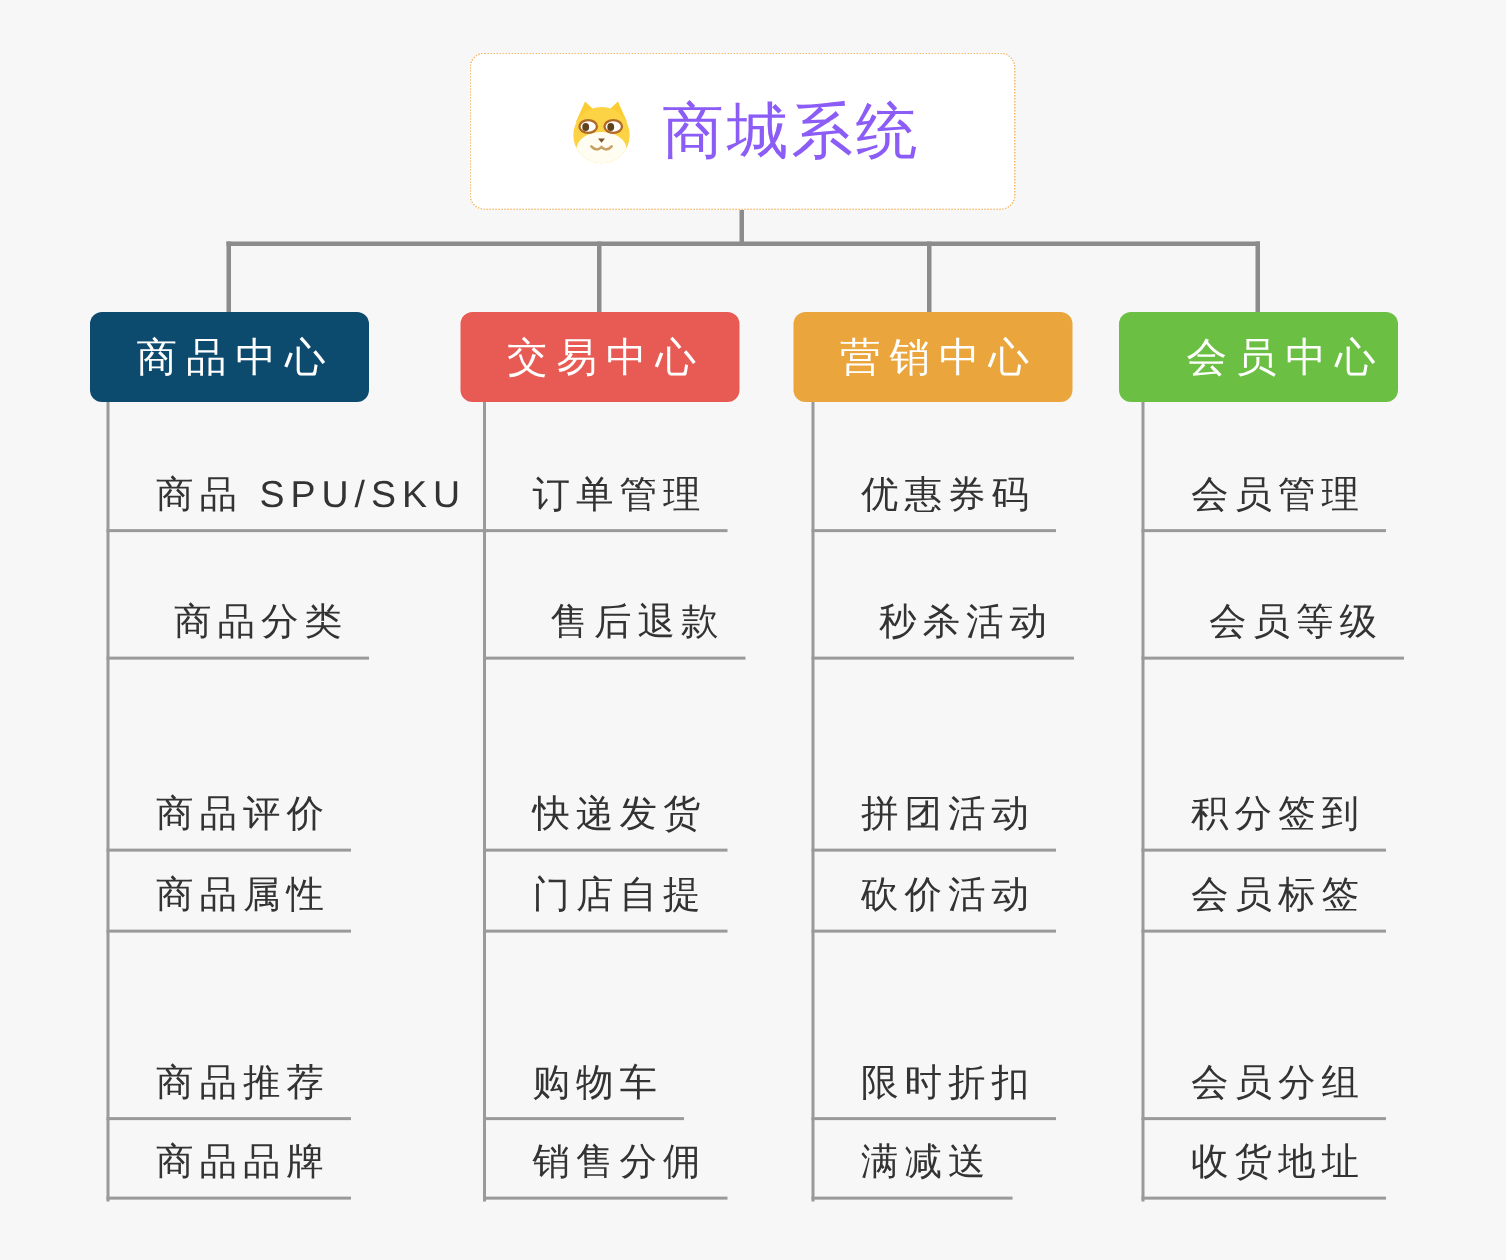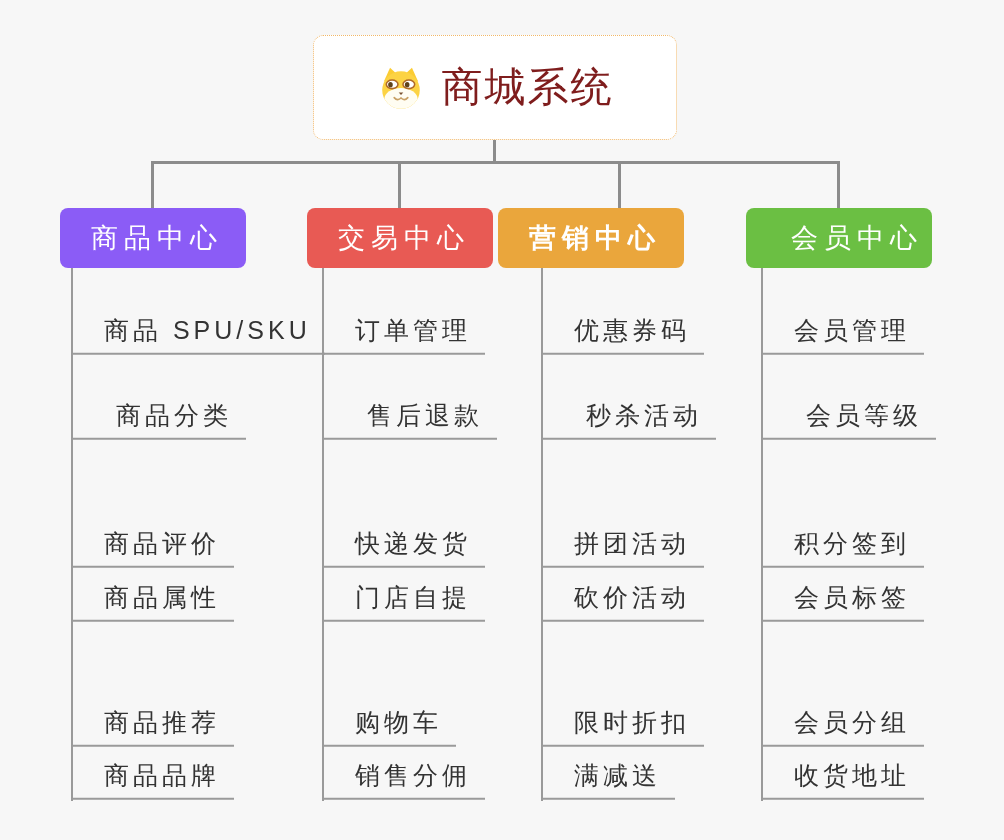--- a/index.html
+++ b/index.html
@@ -14,21 +14,21 @@
   .root-node{
     position:absolute;left:313px;top:35px;width:364px;height:105px;
     box-sizing:border-box;
     background:#ffffff;
     border:1px dotted #f2b869;
     border-radius:10px;
     display:flex;align-items:center;justify-content:center;gap:17px;
     cursor:default;
   }
   .root-title{
-    font-size:41px;color:#7f1d1d;letter-spacing:2px;line-height:1;
+    font-size:41px;color:#8b5cf6;letter-spacing:2px;line-height:1;
   }
   .dog-icon{width:48px;height:44px;flex:0 0 auto;}
   
   .conn{position:absolute;background:#8c8c8c;}
   #conn-root-v{left:493px;top:140px;width:3px;height:24px;}
   #conn-bus{left:151px;top:161px;width:689px;height:3px;}
   .conn-drop{top:161px;width:3px;height:47px;}
   #conn-drop-1{left:151px;}
   #conn-drop-2{left:398px;}
   #conn-drop-3{left:618px;}
@@ -38,21 +38,21 @@
     position:absolute;top:208px;width:186px;height:60px;
     box-sizing:border-box;
     border-radius:8px;
     color:#ffffff;font-size:27px;letter-spacing:6px;
     display:flex;align-items:center;justify-content:center;
     padding-left:8px;
     cursor:default;
   }
   #branch-box-1{left:60px;}
   #branch-box-2{left:307px;}
-  #branch-box-3{left:498px;font-weight:bold;}
+  #branch-box-3{left:529px;}
   #branch-box-4{left:746px;padding-left:36px;}
   
   .trunk{position:absolute;top:268px;height:533px;width:2px;background:#9a9a9a;}
   #trunk-1{left:71px;}
   #trunk-2{left:322px;}
   #trunk-3{left:541px;}
   #trunk-4{left:761px;}
   
   .leaf{
     position:absolute;
@@ -94,21 +94,21 @@
     <span class="root-title">商城系统</span>
   </div>
 
   <div class="conn" id="conn-root-v"></div>
   <div class="conn" id="conn-bus"></div>
   <div class="conn conn-drop" id="conn-drop-1"></div>
   <div class="conn conn-drop" id="conn-drop-2"></div>
   <div class="conn conn-drop" id="conn-drop-3"></div>
   <div class="conn conn-drop" id="conn-drop-4"></div>
 
-  <div class="branch-box" id="branch-box-1" style="background: #8b5cf6;">
+  <div class="branch-box" id="branch-box-1" style="background: #0c4a6e;">
     <span>商品中心</span>
   </div>
   <div class="branch-box" id="branch-box-2" style="background: rgb(232, 90, 84); font-family: Liberation Serif, serif;">
     <span>交易中心</span>
   </div>
   <div class="branch-box" id="branch-box-3" style="background: rgb(234, 166, 60);">
     <span>营销中心</span>
   </div>
   <div class="branch-box" id="branch-box-4" style="background: rgb(107, 191, 67);">
     <span>会员中心</span>

